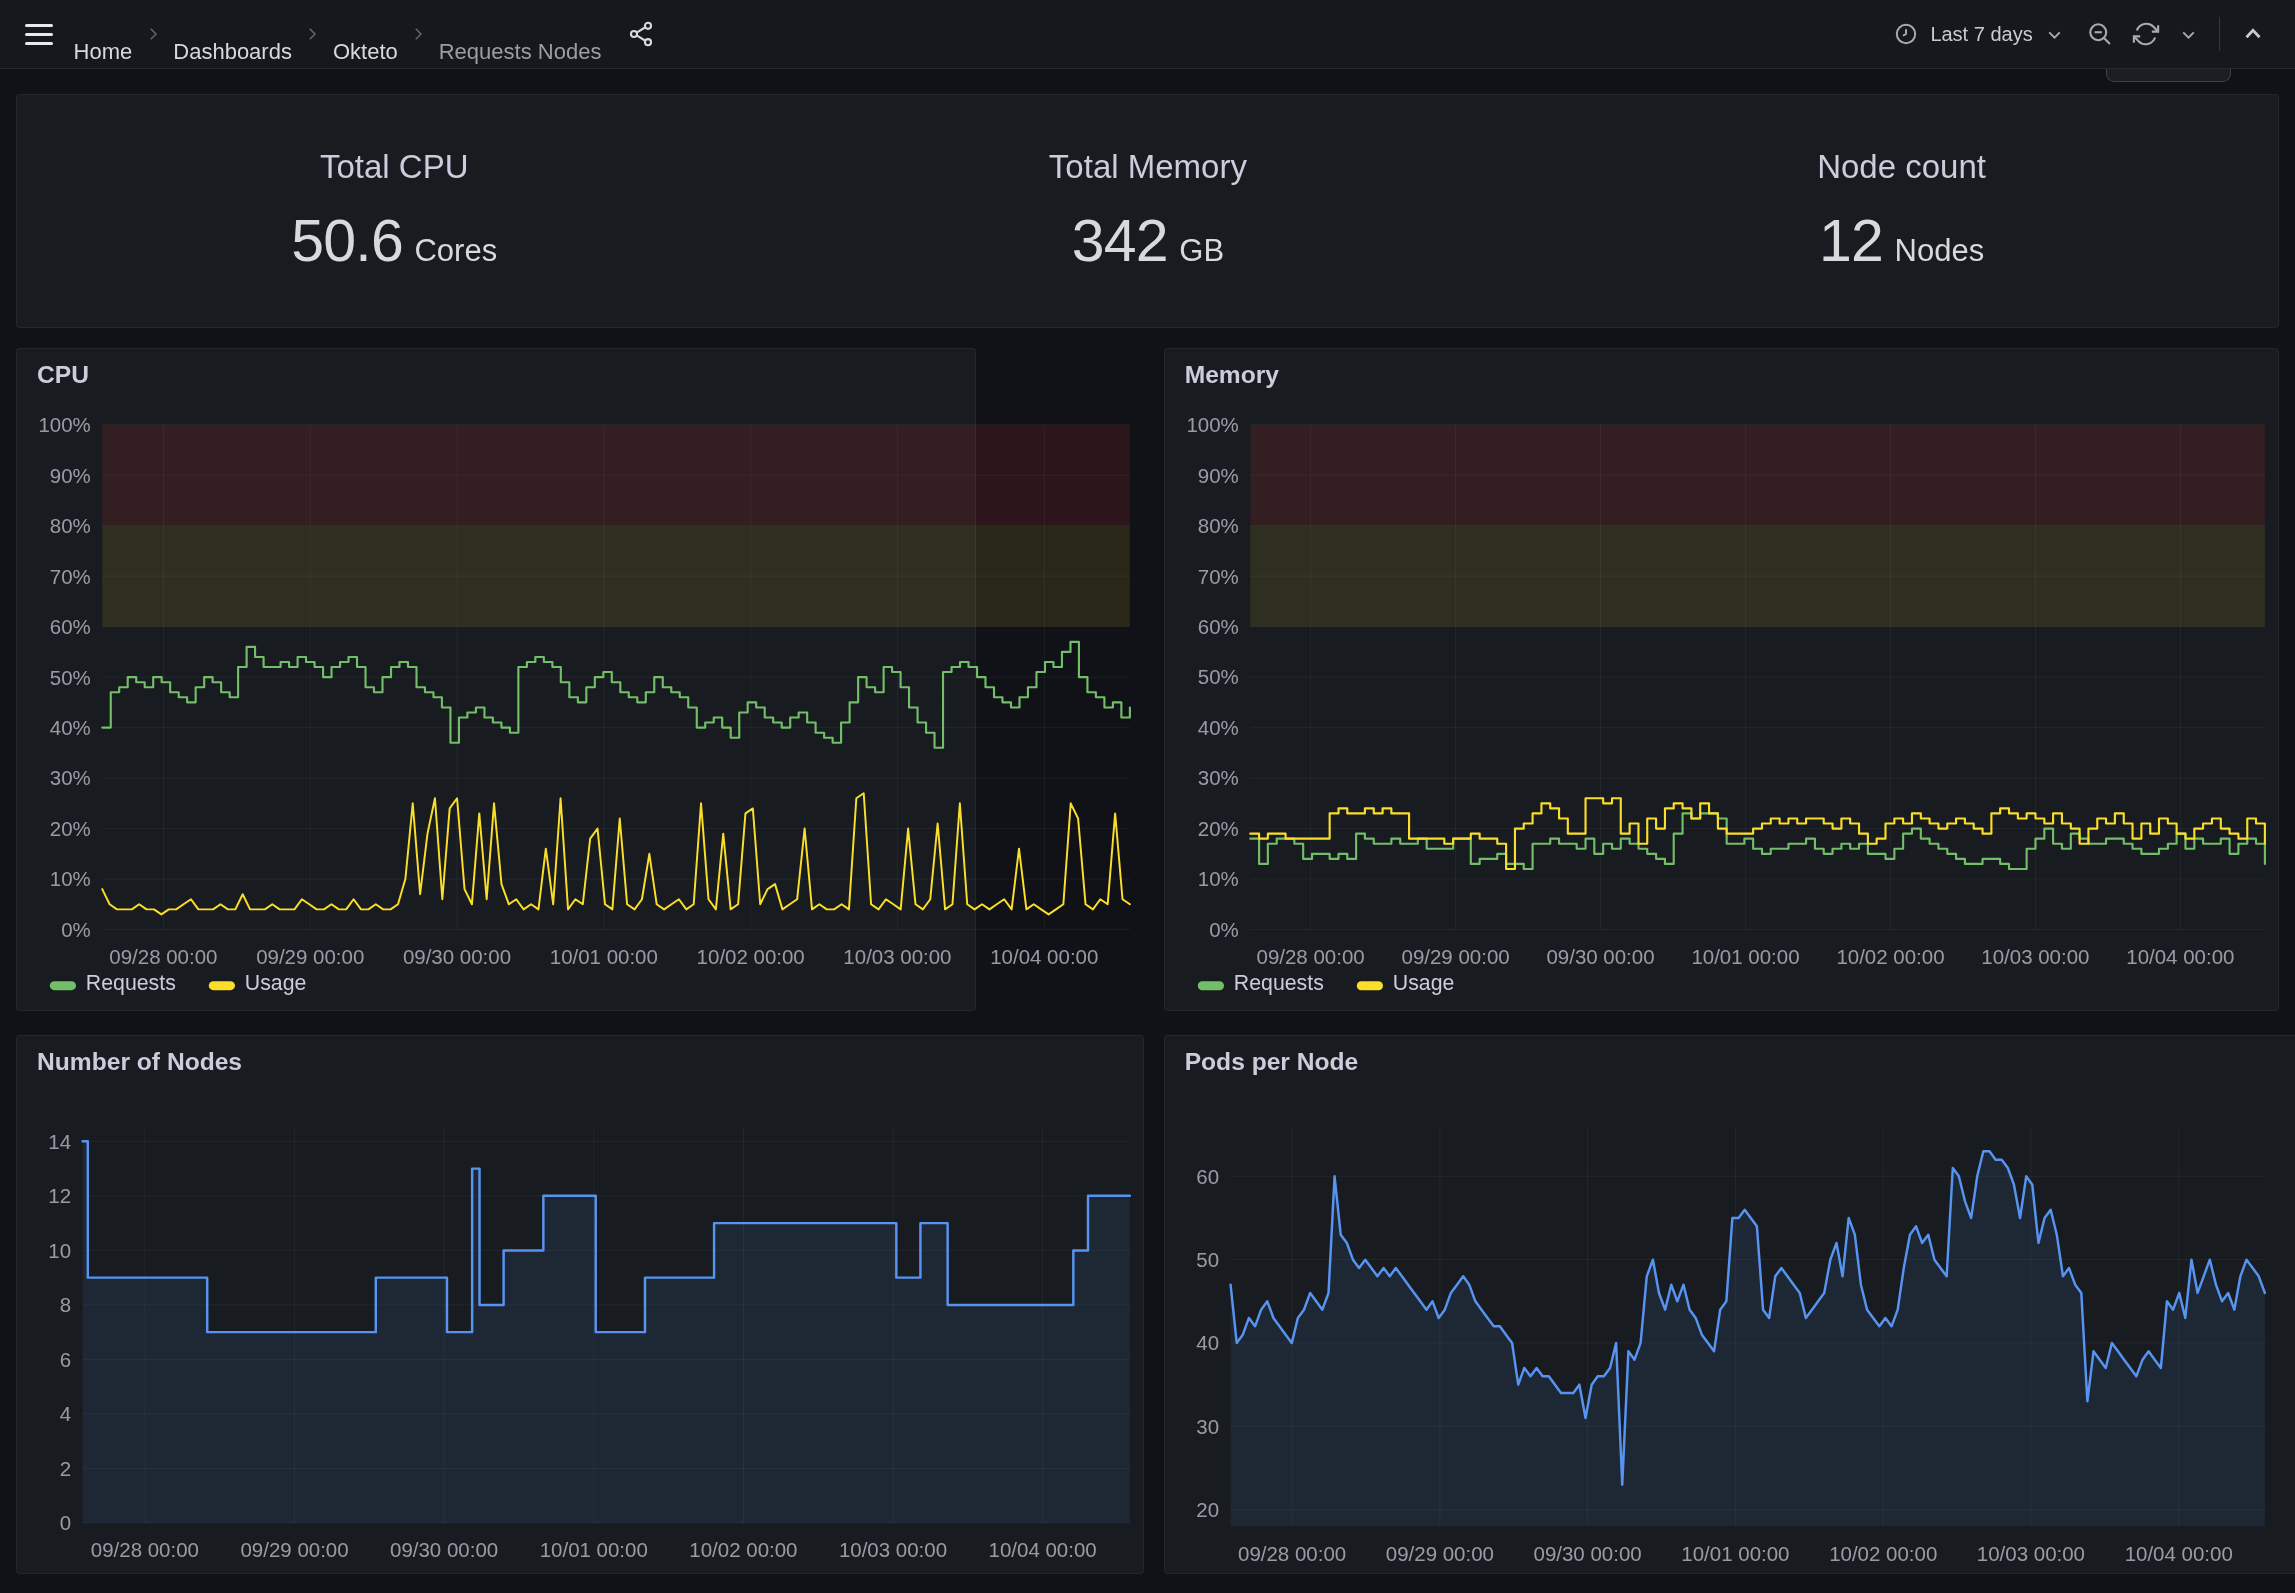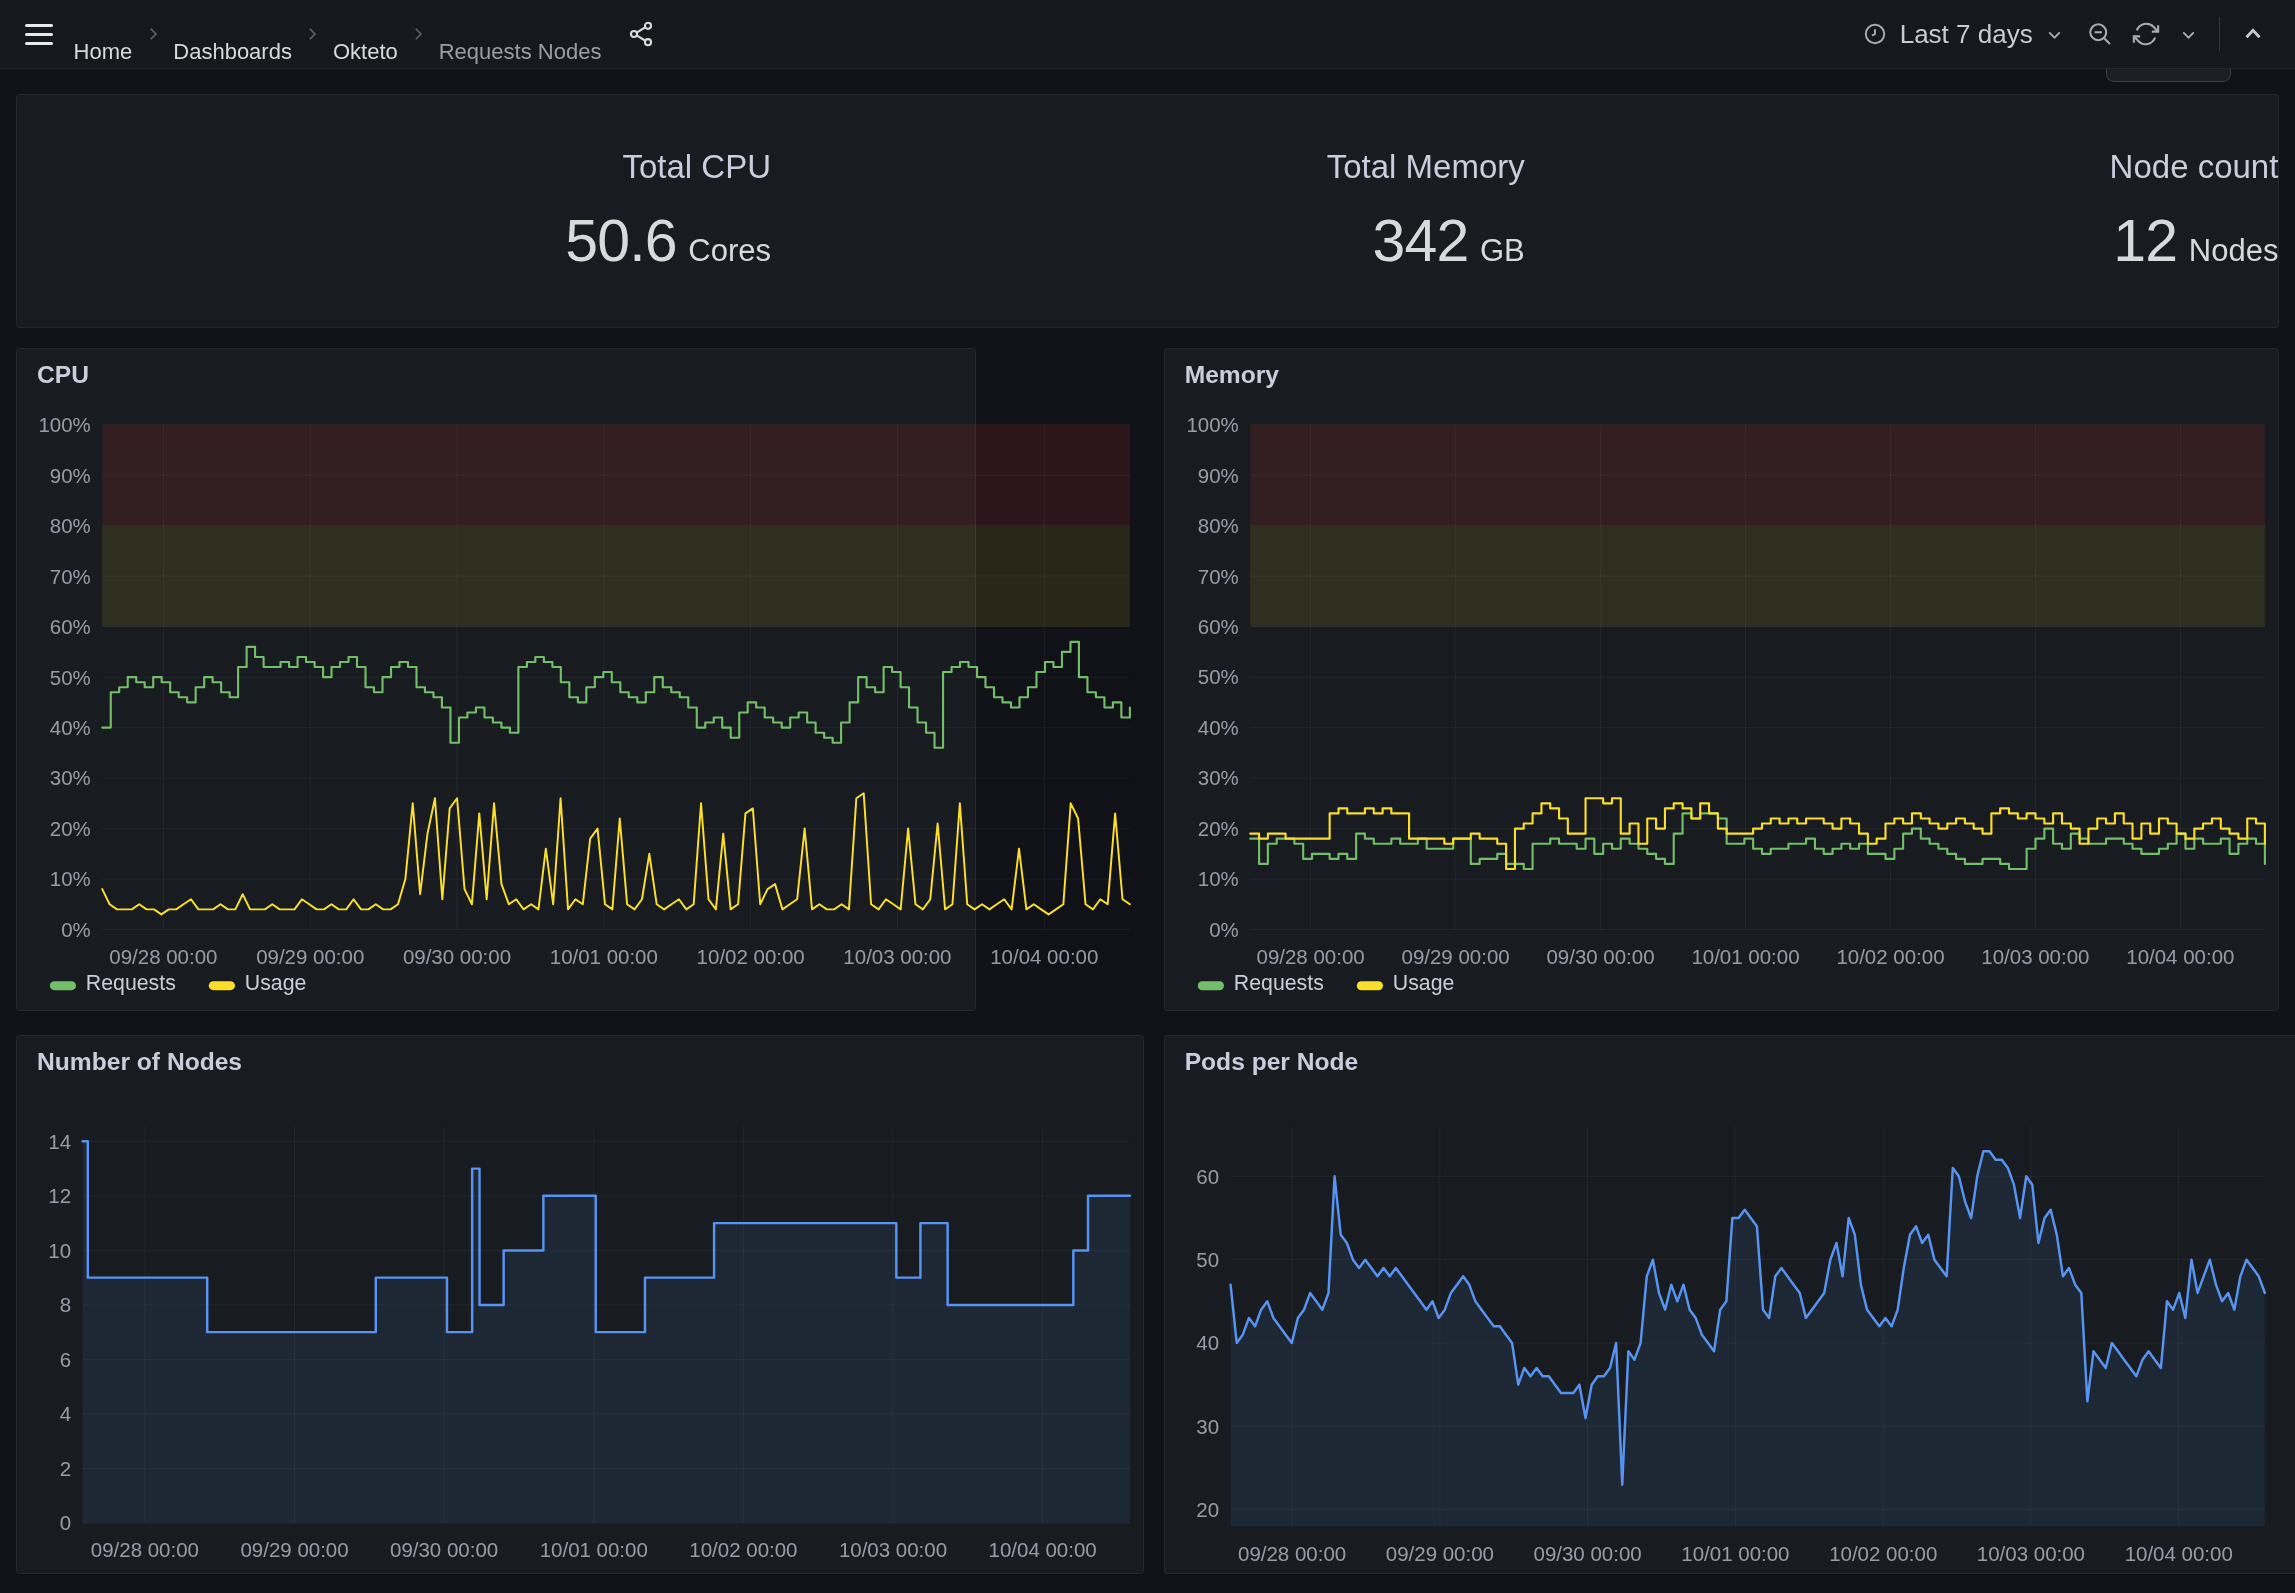--- a/index.html
+++ b/index.html
@@ -17,21 +17,21 @@
   }
   .hamburger { width:28px; height:21px; display:flex; flex-direction:column; justify-content:space-between; background:none; border:none; cursor:pointer; padding:0; }
   .hamburger span { display:block; height:3px; width:100%; background:#e9eaec; border-radius:1.6px; }
   .breadcrumb { display:flex; align-items:center; gap:11.5px; }
   .crumb { font-size:22px; color:#d8d9da; background:none; border:none; padding:0; cursor:pointer; font-family:inherit;margin-top:36px; }
   .crumb.current { color:#9b9da5; cursor:default; }
   .crumb-sep { color:#62656c; display:flex; align-items:center; }
   .icon-btn { background:none; border:none; color:#a8abb2; display:flex; align-items:center; justify-content:center; padding:4.9px; cursor:pointer; }
   .nav-right { margin-left:auto; display:flex; align-items:center; gap:8.2px; }
   .time-btn { display:flex; align-items:center; gap:11.5px; background:none; border:none; color:#a8abb2; cursor:pointer; padding:4.9px 8.2px; }
-  .time-btn .time-label { font-size:26px; color:#c9cbd1; font-family:inherit; }
+  .time-btn .time-label { font-size:20px; color:#c9cbd1; font-family:inherit; }
   .nav-divider { width:0.8px; height:34px; background:#34363c; margin:0 6.6px; }
   
   .scroll-fragment {
     position:absolute; top:69px; right:64px; width:125px; height:13px;
     border:0.8px solid #3d4046; border-top:none; border-radius:0 0 8.2px 8.2px;
     background:#1c1e23;
   }
   
   .panel {
     position:absolute; background:#181b1f; border:0.8px solid #25272e; border-radius:3.3px;
@@ -40,21 +40,21 @@
     position:absolute; top:11.5px; left:19.7px; font-size:24.6px; font-weight:600; color:#ccccdc; z-index:2;
   }
   .chart-host { position:absolute; left:0; top:0; right:0; bottom:0; }
   svg { font-family:"Liberation Sans", sans-serif; display:block; }
   
   .stats-panel {
     position:absolute; left:16.4px; top:94px; width:2263px; height:234px;
     background:#181b1f; border:0.8px solid #25272e; border-radius:3.3px;
     display:flex; align-items:stretch;
   }
-  .stat { flex:1; display:flex; flex-direction:column; align-items:flex-end; justify-content:center; gap:21px; }
+  .stat { flex:1; display:flex; flex-direction:column; align-items:center; justify-content:center; gap:21px; }
   .stat-title { font-size:33px; color:#ccccdc; }
   .stat-valueline { display:flex; align-items:baseline; gap:11.5px; }
   .stat-value { font-size:59px; font-weight:500; color:#d8d9da; letter-spacing:-0.8px; }
   .stat-unit { font-size:31px; font-weight:500; color:#d8d9da; }
   
   #panel-cpu   { left:16.4px;   top:348px;  width:960px; height:663px; }
   #panel-mem   { left:1164px; top:348px;  width:1115px; height:663px; }
   #panel-nodes { left:16.4px;   top:1035px; width:1128px; height:539px; }
   #panel-pods  { left:1164px; top:1035px; width:1259px; height:539px; }
 </style>

